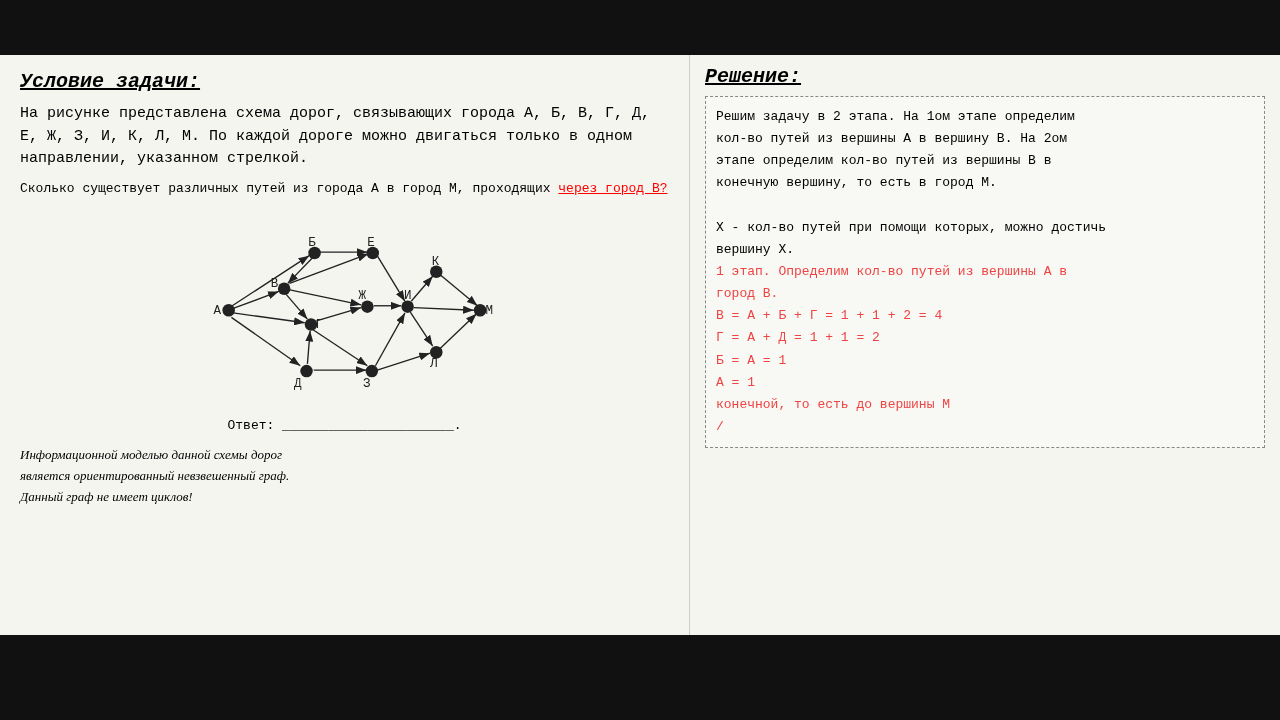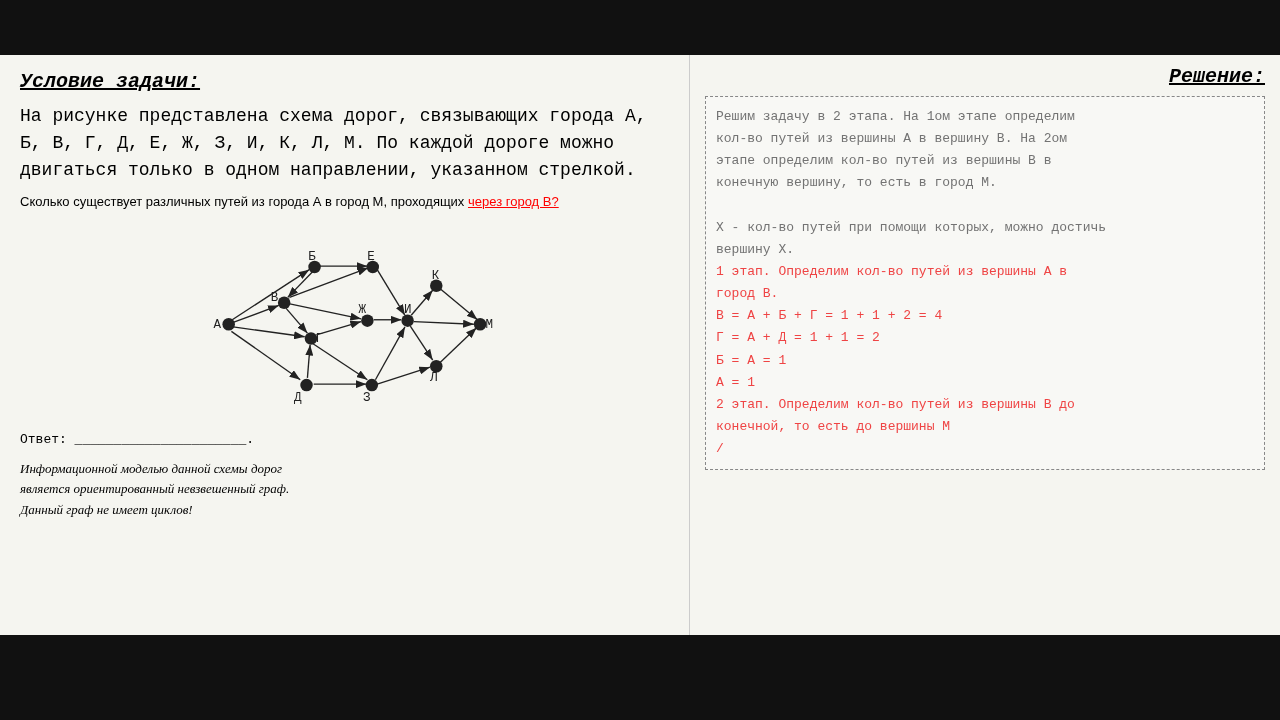--- a/index.html
+++ b/index.html
@@ -44,73 +44,74 @@
     }
     .section-title {
       font-size: 20px;
       font-weight: bold;
       font-style: italic;
       font-family: 'Courier New', monospace;
       text-decoration: underline;
       margin-bottom: 10px;
     }
     .problem-text {
-      font-size: 18px;
+      font-size: 15px;
       font-family: 'Courier New', monospace;
       line-height: 1.5;
       margin-bottom: 8px;
     }
     .question-text {
       font-size: 13px;
-      font-family: Liberation Sans, sans-serif;
+      font-family: Liberation Mono, monospace;
       line-height: 1.5;
       margin-bottom: 10px;
     }
     .question-text span.highlight {
       text-decoration: underline;
       color: red;
     }
     .graph-container {
       width: 340px;
       height: 200px;
       margin: 0 auto;
       position: relative;
     }
     .answer-line {
       font-size: 13px;
       font-family: 'Courier New', monospace;
       margin-top: 10px;
       margin-bottom: 12px;
+      text-align: center;
     }
     .info-text {
       font-size: 13px;
       font-style: italic;
       font-family: Liberation Serif, serif;
       line-height: 1.6;
     }
     
     .solution-title {
       font-size: 20px;
       font-weight: bold;
       font-style: italic;
       font-family: 'Courier New', monospace;
       text-decoration: underline;
-      text-align: right;
+      text-align: left;
       margin-bottom: 8px;
     }
     .solution-box {
       border: 1px dashed #888;
       padding: 8px 10px;
       font-size: 13px;
       font-family: 'Courier New', monospace;
       line-height: 1.6;
       background: #f8f8f5;
     }
     .solution-text-black {
-      color: #737373;
+      color: #000000;
     }
     .solution-text-blue {
       color: #ef4444;
     }
     .sol-line {
       margin: 2px 0;
       font-size: 13px;
       font-family: 'Courier New', monospace;
       line-height: 1.55;
     }
@@ -247,21 +248,20 @@
         <div class="sol-line solution-text-black">конечную вершину, то есть в город М.</div>
         <div class="sol-line">&nbsp;</div>
         <div class="sol-line solution-text-black">Х - кол-во путей при помощи которых, можно достичь</div>
         <div class="sol-line solution-text-black">вершину Х.</div>
         <div class="sol-line solution-text-blue">1 этап. Определим кол-во путей из вершины А в</div>
         <div class="sol-line solution-text-blue">город В.</div>
         <div class="sol-line solution-text-blue">В = А + Б + Г = 1 + 1 + 2 = 4</div>
         <div class="sol-line solution-text-blue">Г = А + Д = 1 + 1 = 2</div>
         <div class="sol-line solution-text-blue">Б = А = 1</div>
         <div class="sol-line solution-text-blue">А = 1</div>
-        <div class="sol-line solution-text-blue">2 этап. Определим кол-во путей из вершины В до</div>
         <div class="sol-line solution-text-blue">конечной, то есть до вершины М</div>
         <div class="sol-line solution-text-blue">/</div>
       </div>
     </div>
   </div>
 
   <div class="black-bar-bottom"></div>
 </div>
 
 </body></html>

